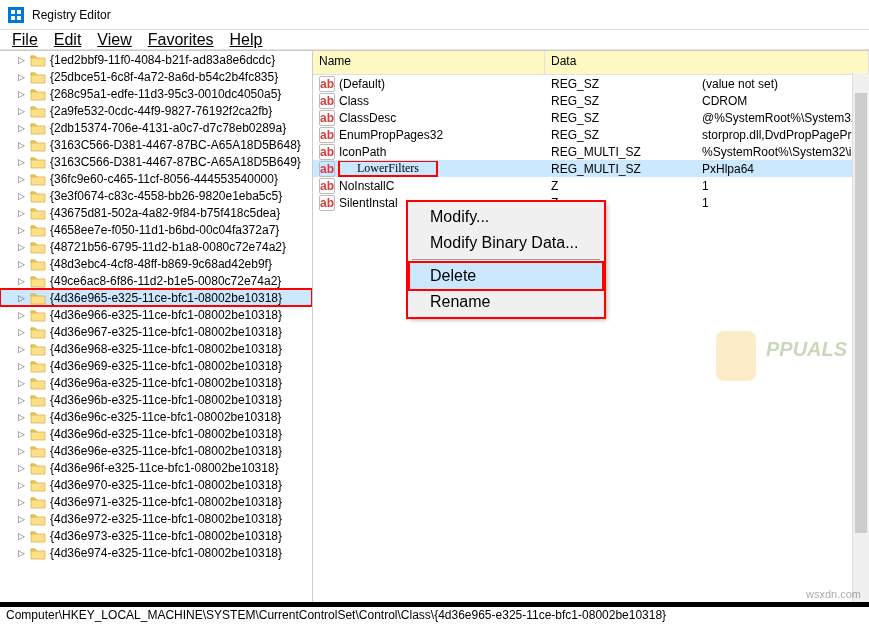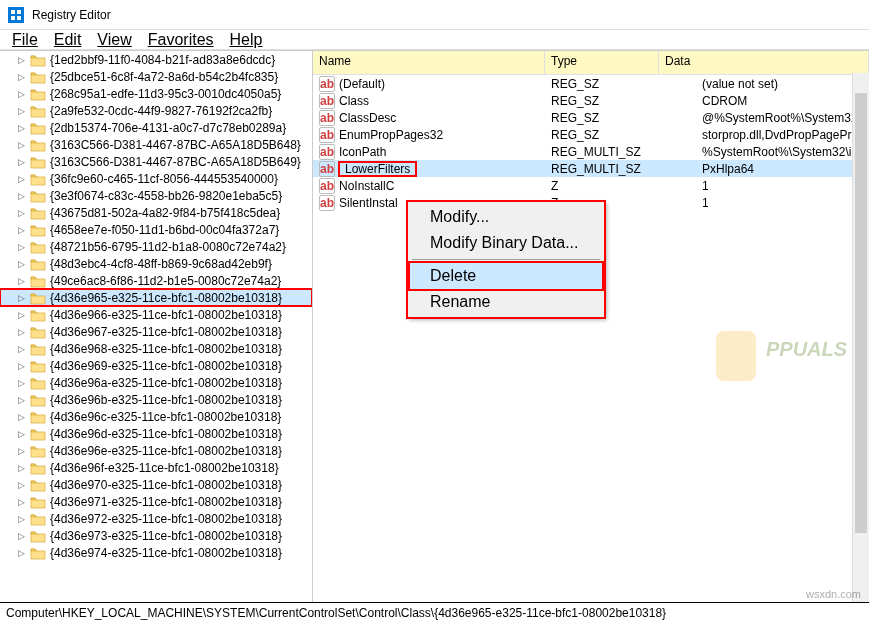--- a/index.html
+++ b/index.html
@@ -26,26 +26,26 @@
 .list-body { }
 .list-row { display:flex; height:17px; align-items:center; }
 .list-row.highlight { background:#cce8ff; }
 .list-row .cell { padding:0 6px; font-size:12px; white-space:nowrap; overflow:hidden; }
 .list-row .cell.name { width:232px; display:flex; align-items:center; }
 .list-row .cell.type { width:114px; }
 .list-row .cell.data { flex:1;margin-left:37px; }
 .val-icon { width:16px; height:16px; margin-right:4px; display:inline-flex; align-items:center; justify-content:center; border:1px solid #bbb; border-radius:2px; font-size:12px; font-weight:bold; }
 .val-icon.s { color:#d04040; }
 .val-icon.b { color:#3060c0; }
-.name-box { outline:2px solid red; outline-offset:-1px; padding:0 6px; display:inline-block; }
+.name-box { outline:2px solid red; outline-offset:-1px; padding:0 18px; display:inline-block;font-family:Liberation Serif, serif; }
 .ctxmenu { position:absolute; left:407px; top:201px; width:198px; background:#f0f0f0; border:1px solid #a0a0a0; box-shadow:2px 2px 4px rgba(0,0,0,.3); padding:2px; outline:2px solid red; outline-offset:-1px; }
 .ctxmenu .mi { padding:4px 20px; font-size:16px; }
 .ctxmenu .mi.hover { background:#cce8ff; outline:2px solid red; outline-offset:0; }
 .ctxmenu .sep { height:1px; background:#a0a0a0; margin:3px 2px; }
-.statusbar { height:21px; border-top:1px solid #000000; padding:2px 6px; font-size:12px; display:flex; align-items:center;text-align:right; }
+.statusbar { height:21px; border-top:5px solid #000000; padding:2px 6px; font-size:12px; display:flex; align-items:center;text-align:right; }
 .watermark-logo { position:absolute; left:355px; top:275px; width:190px; height:60px; opacity:.35; pointer-events:none;margin-left:48px; }
 .watermark-logo .figure { width:40px; height:50px; background:#f7c85f; border-radius:8px; position:absolute; left:0; top:5px; }
 .watermark-logo .text1 { position:absolute; left:50px; top:12px; font-size:20px; font-weight:bold; color:#6b8e3d; font-style:italic; }
 .watermark-text { position:absolute; right:8px; bottom:24px; font-size:11px; color:rgba(0,0,0,.35); pointer-events:none; }
 .scroll-stub { position:absolute; right:0; top:22px; bottom:0; width:17px; background:#f0f0f0; border-left:1px solid #ddd; }
 .scroll-stub .thumb { position:absolute; left:2px; right:2px; top:20px; height:440px; background:#cdcdcd; }
 </style>
 </head>
 <body>
 
@@ -370,21 +370,20 @@
             <path d="M1 3 L5 3 L7 5 L1 5 Z" fill="#f2cc60" stroke="#d4a93b" stroke-width="0.7"></path>
           </svg>
         </span>
         <span class="label">{4d36e974-e325-11ce-bfc1-08002be10318}</span>
       </div>
     </div>
 
   <div class="list">
     <div class="list-header">
       <div class="col name">Name</div>
-      <div class="col type">Type</div>
       <div class="col data">Data</div>
     </div>
     <div class="list-body" id="list-body">
         <div class="list-row">
           <div class="cell name">
             <span class="val-icon s">ab</span>
             <span>(Default)</span>
           </div>
           <div class="cell type">REG_SZ</div>
           <div class="cell data">(value not set)</div>

